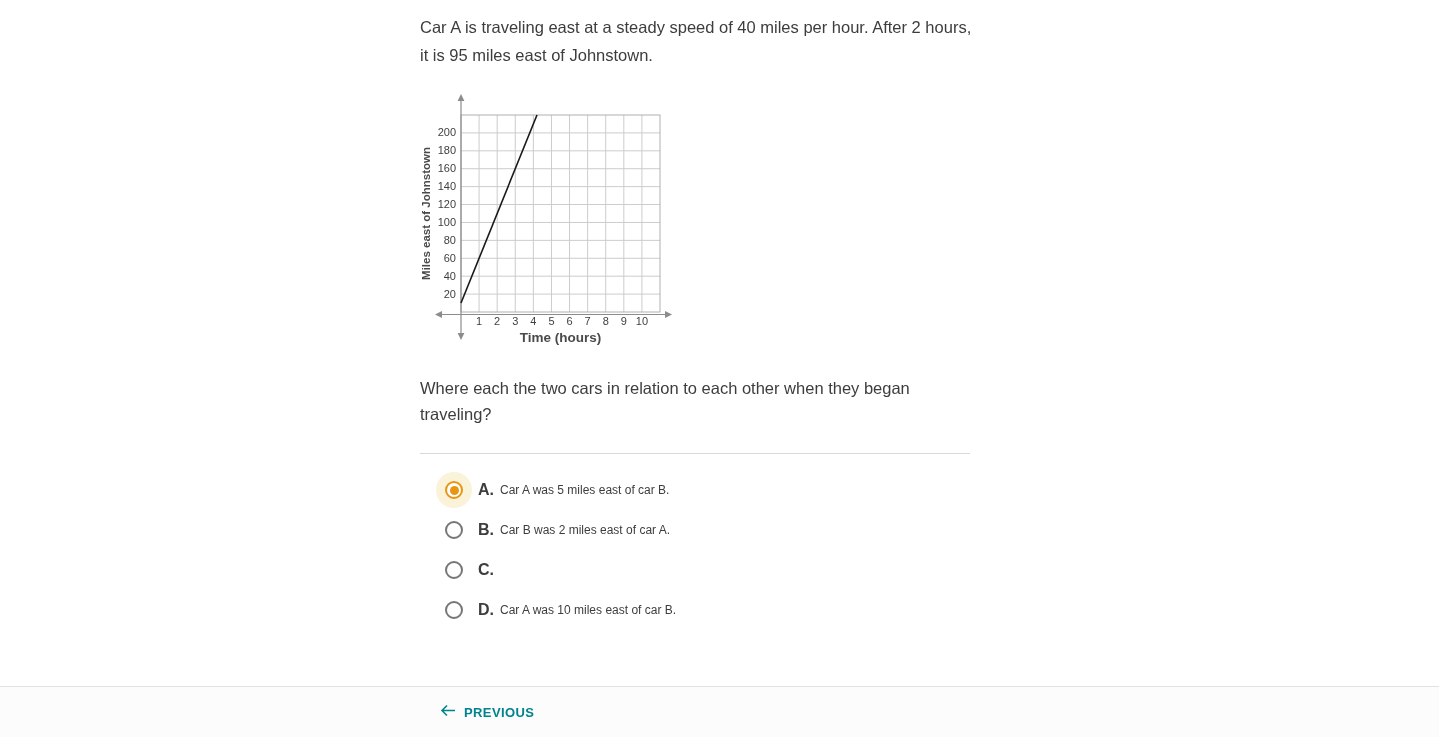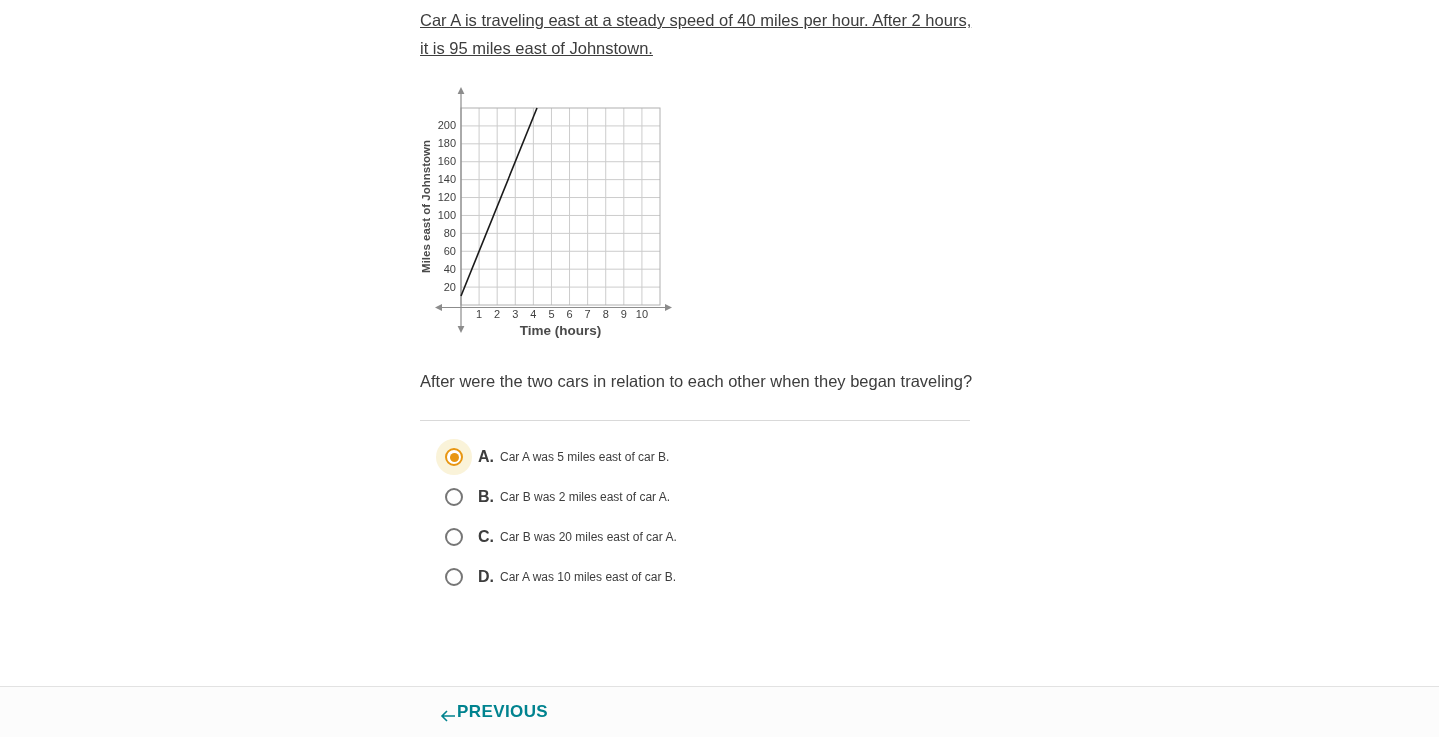--- a/index.html
+++ b/index.html
@@ -16,21 +16,21 @@
     position: absolute;
     left: 420px;
     top: 0;
     width: 553px;
   }
   .para {
     margin: 0;
     font-size: 16.5px;
     line-height: 28px;
   }
-  .para.first { margin-top: 6px; text-decoration: underline; }
+  .para.first { margin-top: 13px; }
   .para.second { margin-top: 24px; }
 
   .chart-wrap {
     margin-top: 24px;
     width: 262px;
     height: 252px;
     position: relative;
   }
   .chart-wrap svg { display: block; }
   .chart-wrap svg text { font-family: "Liberation Sans", sans-serif; }
@@ -108,25 +108,25 @@
     background: #fcfcfc;
     border-top: 1px solid #e2e2e2;
     box-sizing: border-box;
   }
   .previous {
     position: absolute;
     left: 440px;
     top: 50%;
     transform: translateY(-50%);
     display: flex;
-    align-items: flex-end;
-    gap: 1px;
+    align-items: flex-start;
+    gap: 8px;
     color: var(--teal, #00838f);
     font-weight: bold;
-    font-size: 17px;
+    font-size: 13px;
     letter-spacing: 0.4px;
     cursor: pointer;
     user-select: none;
   }
   .previous svg { display: block; }
 </style>
 </head>
 <body>
 
 <div class="content">
@@ -187,21 +187,21 @@
           <text x="185.72727272727272" y="232" text-anchor="middle">8</text>
           <text x="203.8181818181818" y="232" text-anchor="middle">9</text>
           <text x="221.9090909090909" y="232" text-anchor="middle">10</text>
         </g>
         <text x="10" y="120.5" text-anchor="middle" transform="rotate(-90 10 120.5)" font-size="11.5" font-weight="bold" fill="#4a4a4a">Miles east of Johnstown</text>
         <text x="140.5" y="249" text-anchor="middle" font-size="13.5" font-weight="bold" fill="#4a4a4a">Time (hours)</text>
         <polyline points="41,210.04545454545453 116.98181818181818,22" fill="none" stroke="#1a1a1a" stroke-width="1.6"></polyline>
       </svg>
   </div>
 
-  <p class="question">After were the two cars in relation to each other when they began traveling?</p>
+  <p class="question">Where each the two cars in relation to each other when they began traveling?</p>
 
   <div class="divider"></div>
 
   <div class="options">
       <div class="option-row">
         <span class="radio-halo selected">
           <span class="radio checked"></span>
         </span>
         <span class="opt-letter">A.</span>
         <span class="opt-text">Car A was 5 miles east of car B.</span>
@@ -211,21 +211,20 @@
           <span class="radio"></span>
         </span>
         <span class="opt-letter">B.</span>
         <span class="opt-text">Car B was 2 miles east of car A.</span>
       </div>
       <div class="option-row">
         <span class="radio-halo">
           <span class="radio"></span>
         </span>
         <span class="opt-letter">C.</span>
-        <span class="opt-text">Car B was 20 miles east of car A.</span>
       </div>
       <div class="option-row">
         <span class="radio-halo">
           <span class="radio"></span>
         </span>
         <span class="opt-letter">D.</span>
         <span class="opt-text">Car A was 10 miles east of car B.</span>
       </div>
     </div>
 

